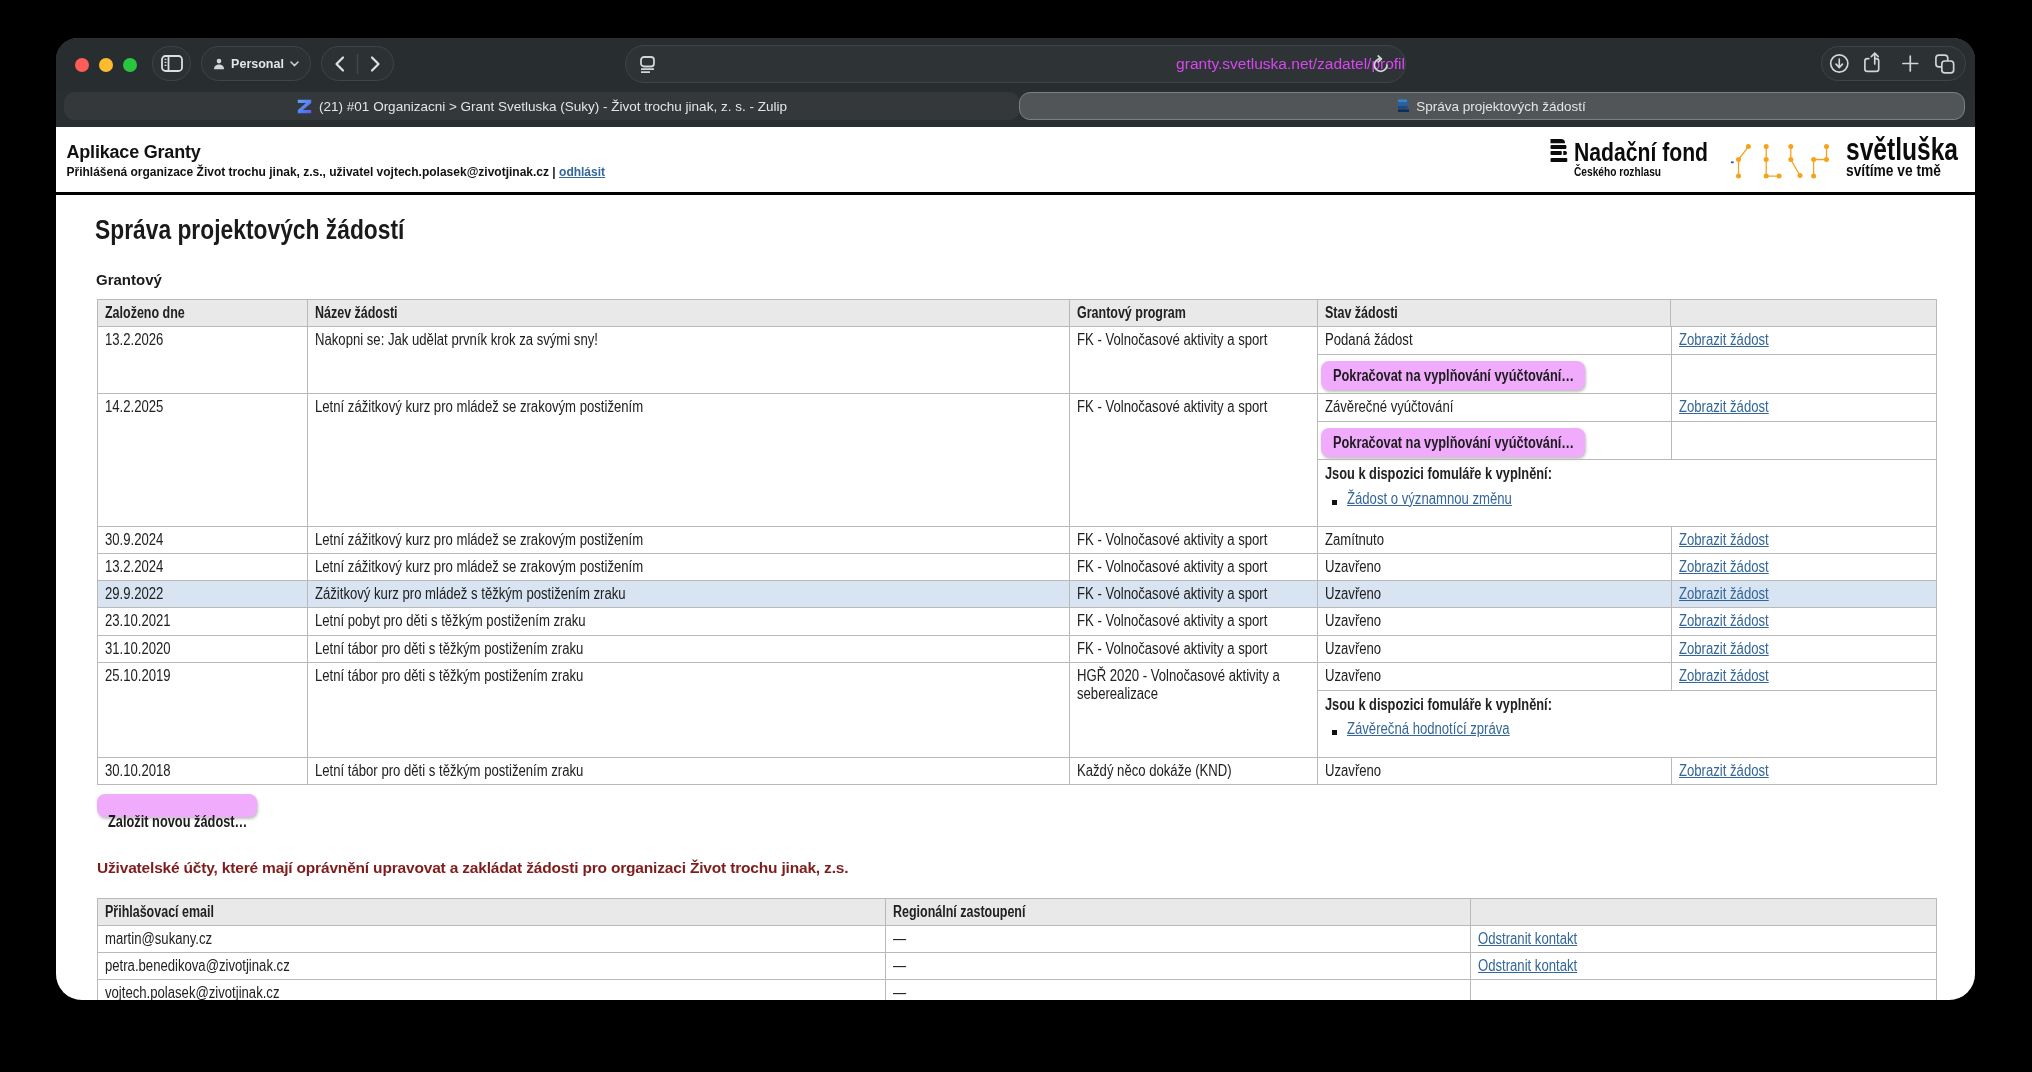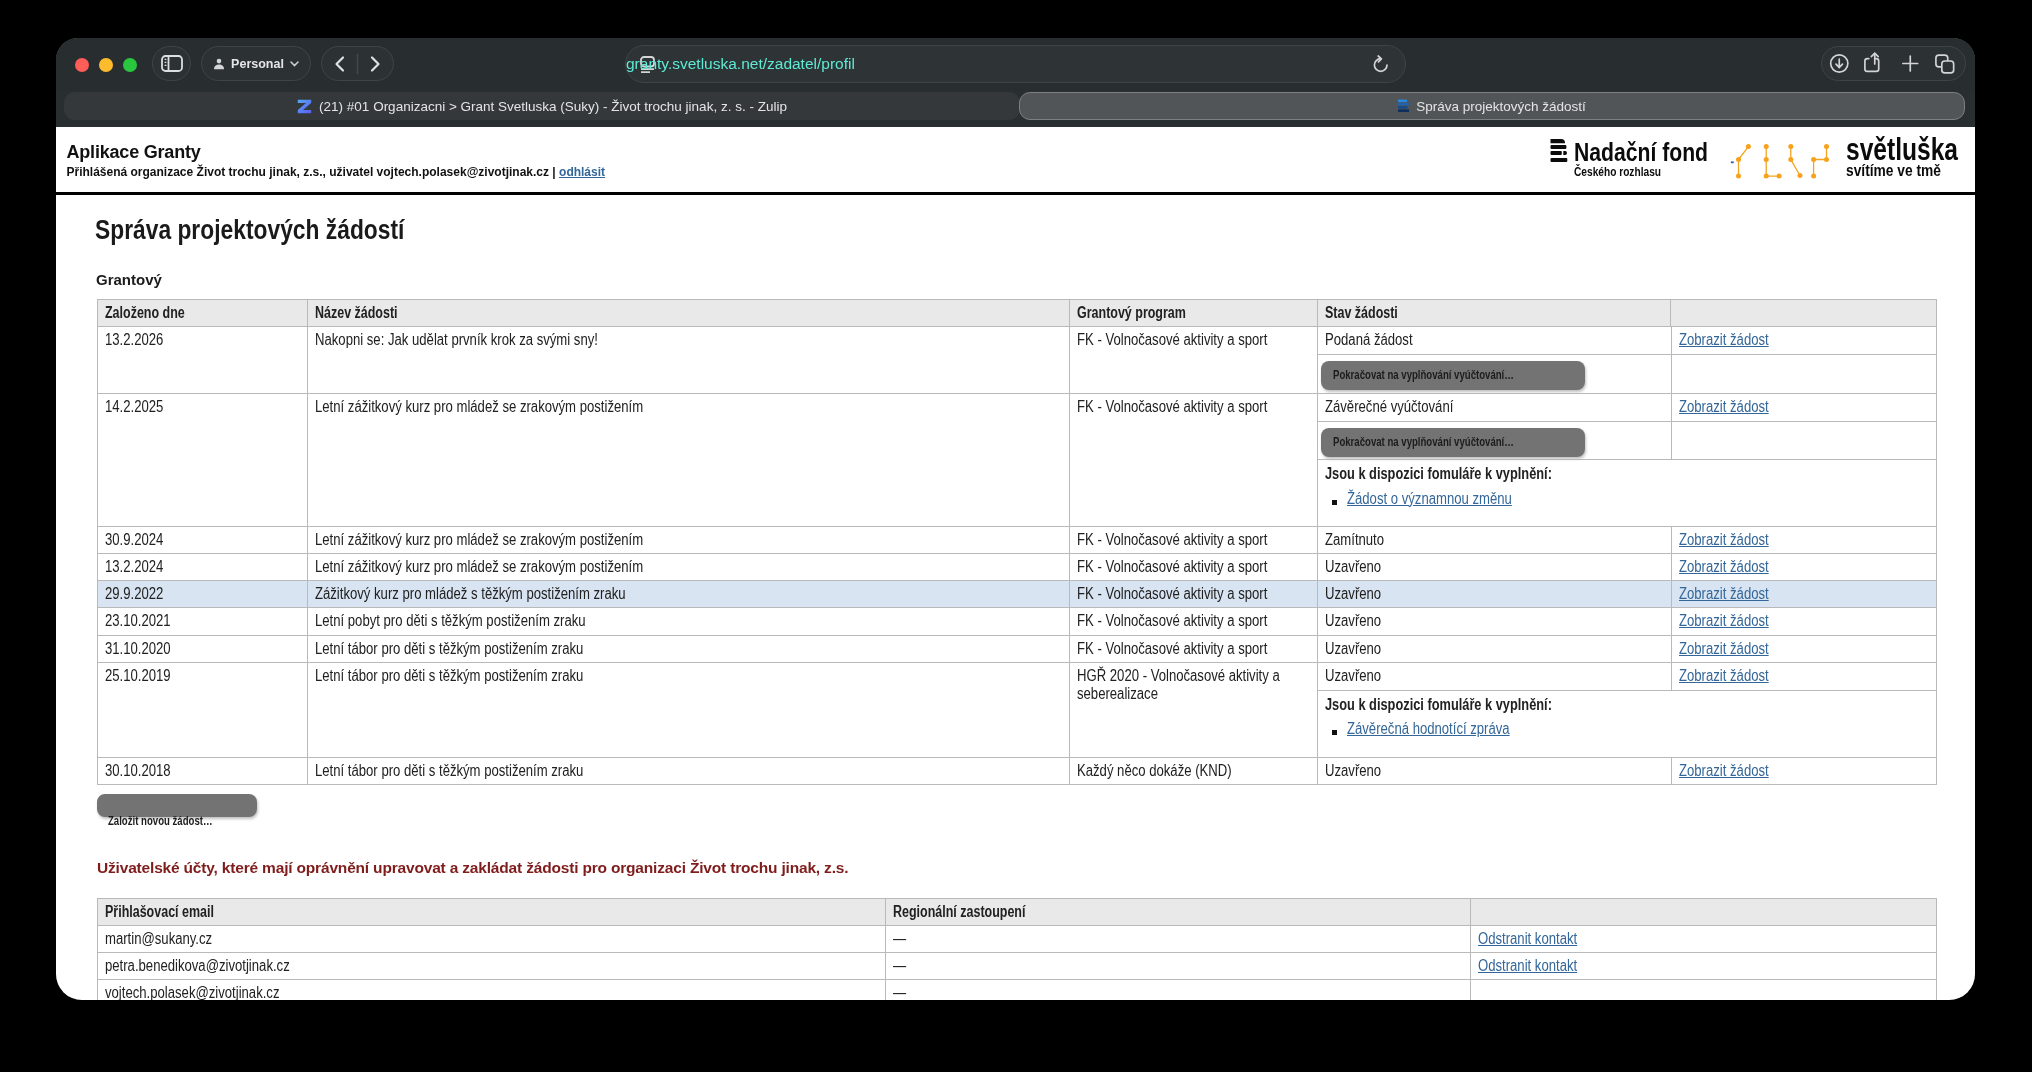--- a/index.html
+++ b/index.html
@@ -16,21 +16,21 @@
   #tl-y { left:43px;  background:#fdbc2e; }
   #tl-g { left:67px;  background:#29c73f; }
   .chromebtn { position:absolute; top:8px; height:35px; border:1px solid #3e4549;
     border-radius:18px; background:#2c3134; display:flex; align-items:center; justify-content:center; }
   #btn-sidebar { left:96px; width:39px; }
   #btn-personal { left:145px; width:110px; color:#e4e5e6; font-size:12.5px; font-weight:bold; gap:6px;}
   #btn-nav { left:265px; width:73px; }
   #urlbar { position:absolute; left:569px; top:7px; width:781px; height:38px;
     border:1px solid #3e4549; border-radius:19px; background:#2e3336;
     display:flex; align-items:center; }
-  #urltext { position:absolute; width:100%; text-align:left; color:#5eead4; font-size:15.5px; }
+  #urltext { position:absolute; width:100%; text-align:right; color:#d946ef; font-size:15.5px; }
   #btn-right { left:1765px; width:145px; }
   .svgi { display:block; }
 
   
   #tabstrip { position:absolute; left:0; top:52px; width:100%; height:37px; background:#292e31; }
   .tab { position:absolute; top:2px; height:28px; border-radius:11px;
     display:flex; align-items:center; justify-content:center; font-size:13.5px; color:#e3e4e5; }
   #tab-left { left:8px; width:956px; background:#34383b; }
   #tab-right { left:963px; width:946px; background:#515557; border:1px solid #7c8082; }
   .tab span { margin-left:7px; white-space:nowrap; }
@@ -64,22 +64,22 @@
   td, th { border:1px solid #b9b9b9; padding:4px 7px 3.5px; vertical-align:top;
     line-height:18.6px; text-align:left; }
   th { background:#e9e9e9; font-weight:bold; padding:4px 7px 3.6px; }
   td.wrap { padding:0; vertical-align:top; }
   .inner { width:100%; border-collapse:collapse; }
   .inner td { border:none; border-bottom:1px solid #b9b9b9; }
   .inner tr:last-child td { border-bottom:none; }
   .inner td.l { border-right:1px solid #b9b9b9; }
   .inner td.tall { padding-bottom:4.4px; }
   .hl td { background:#d8e4f1; }
-  .btn { display:block; background:#737373; color:#1c1c1c; font-weight:bold;
-    font-size:12px; border-radius:8px; line-height:19px;
+  .btn { display:block; background:#f0abfc; color:#1c1c1c; font-weight:bold;
+    font-size:16px; border-radius:8px; line-height:19px;
     box-shadow:1px 2px 3px rgba(0,0,0,0.25); }
   .btnrow { padding:6px 7px 2.6px 3px !important; }
   .btn1 { width:264px; height:29px; padding:5px 0 0 12px; }
   .btn2 { width:160px; height:23px; padding:18px 0 0 11px; }
   .forms b { display:block; font-weight:bold; }
   .forms ul { margin:6px 0 0 7px; list-style:none; }
   .forms li:before { content:''; display:inline-block; width:5px; height:5px; background:#111; margin-right:10px; vertical-align:-1px; }
   td.forms { padding:5px 7px 17.6px !important; }
   td.forms8 { padding-bottom:18px !important; }
 </style>

